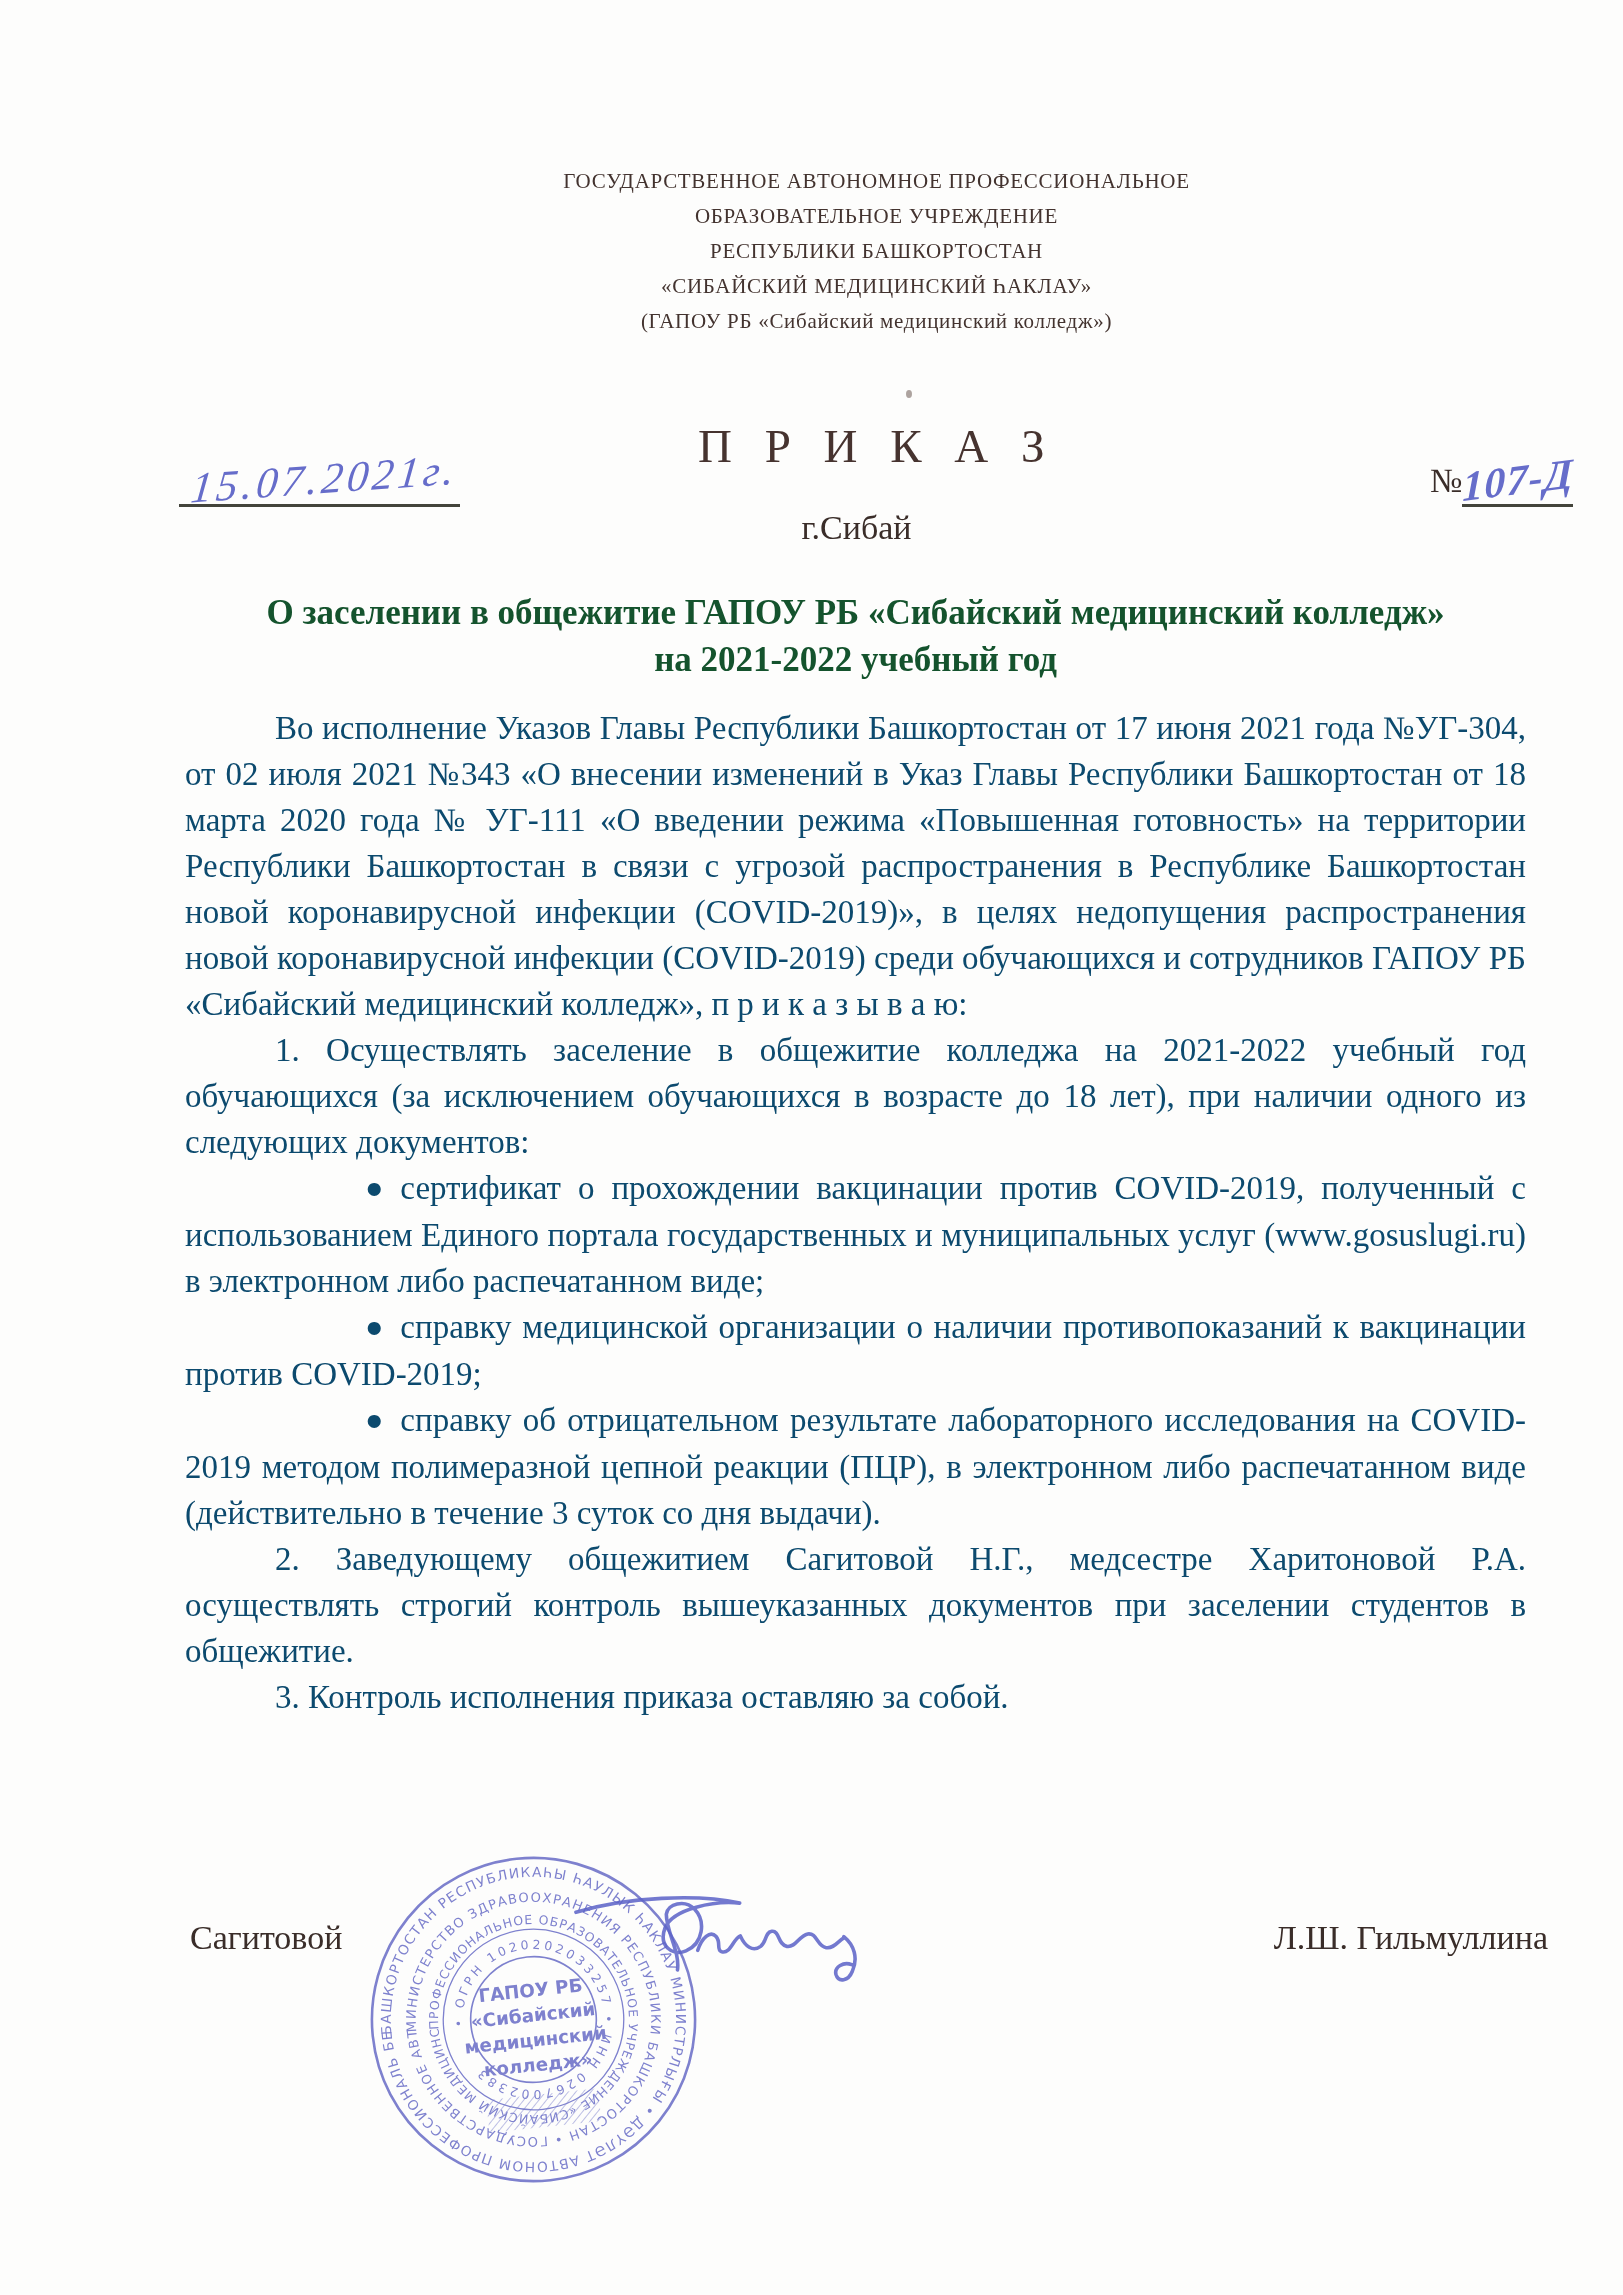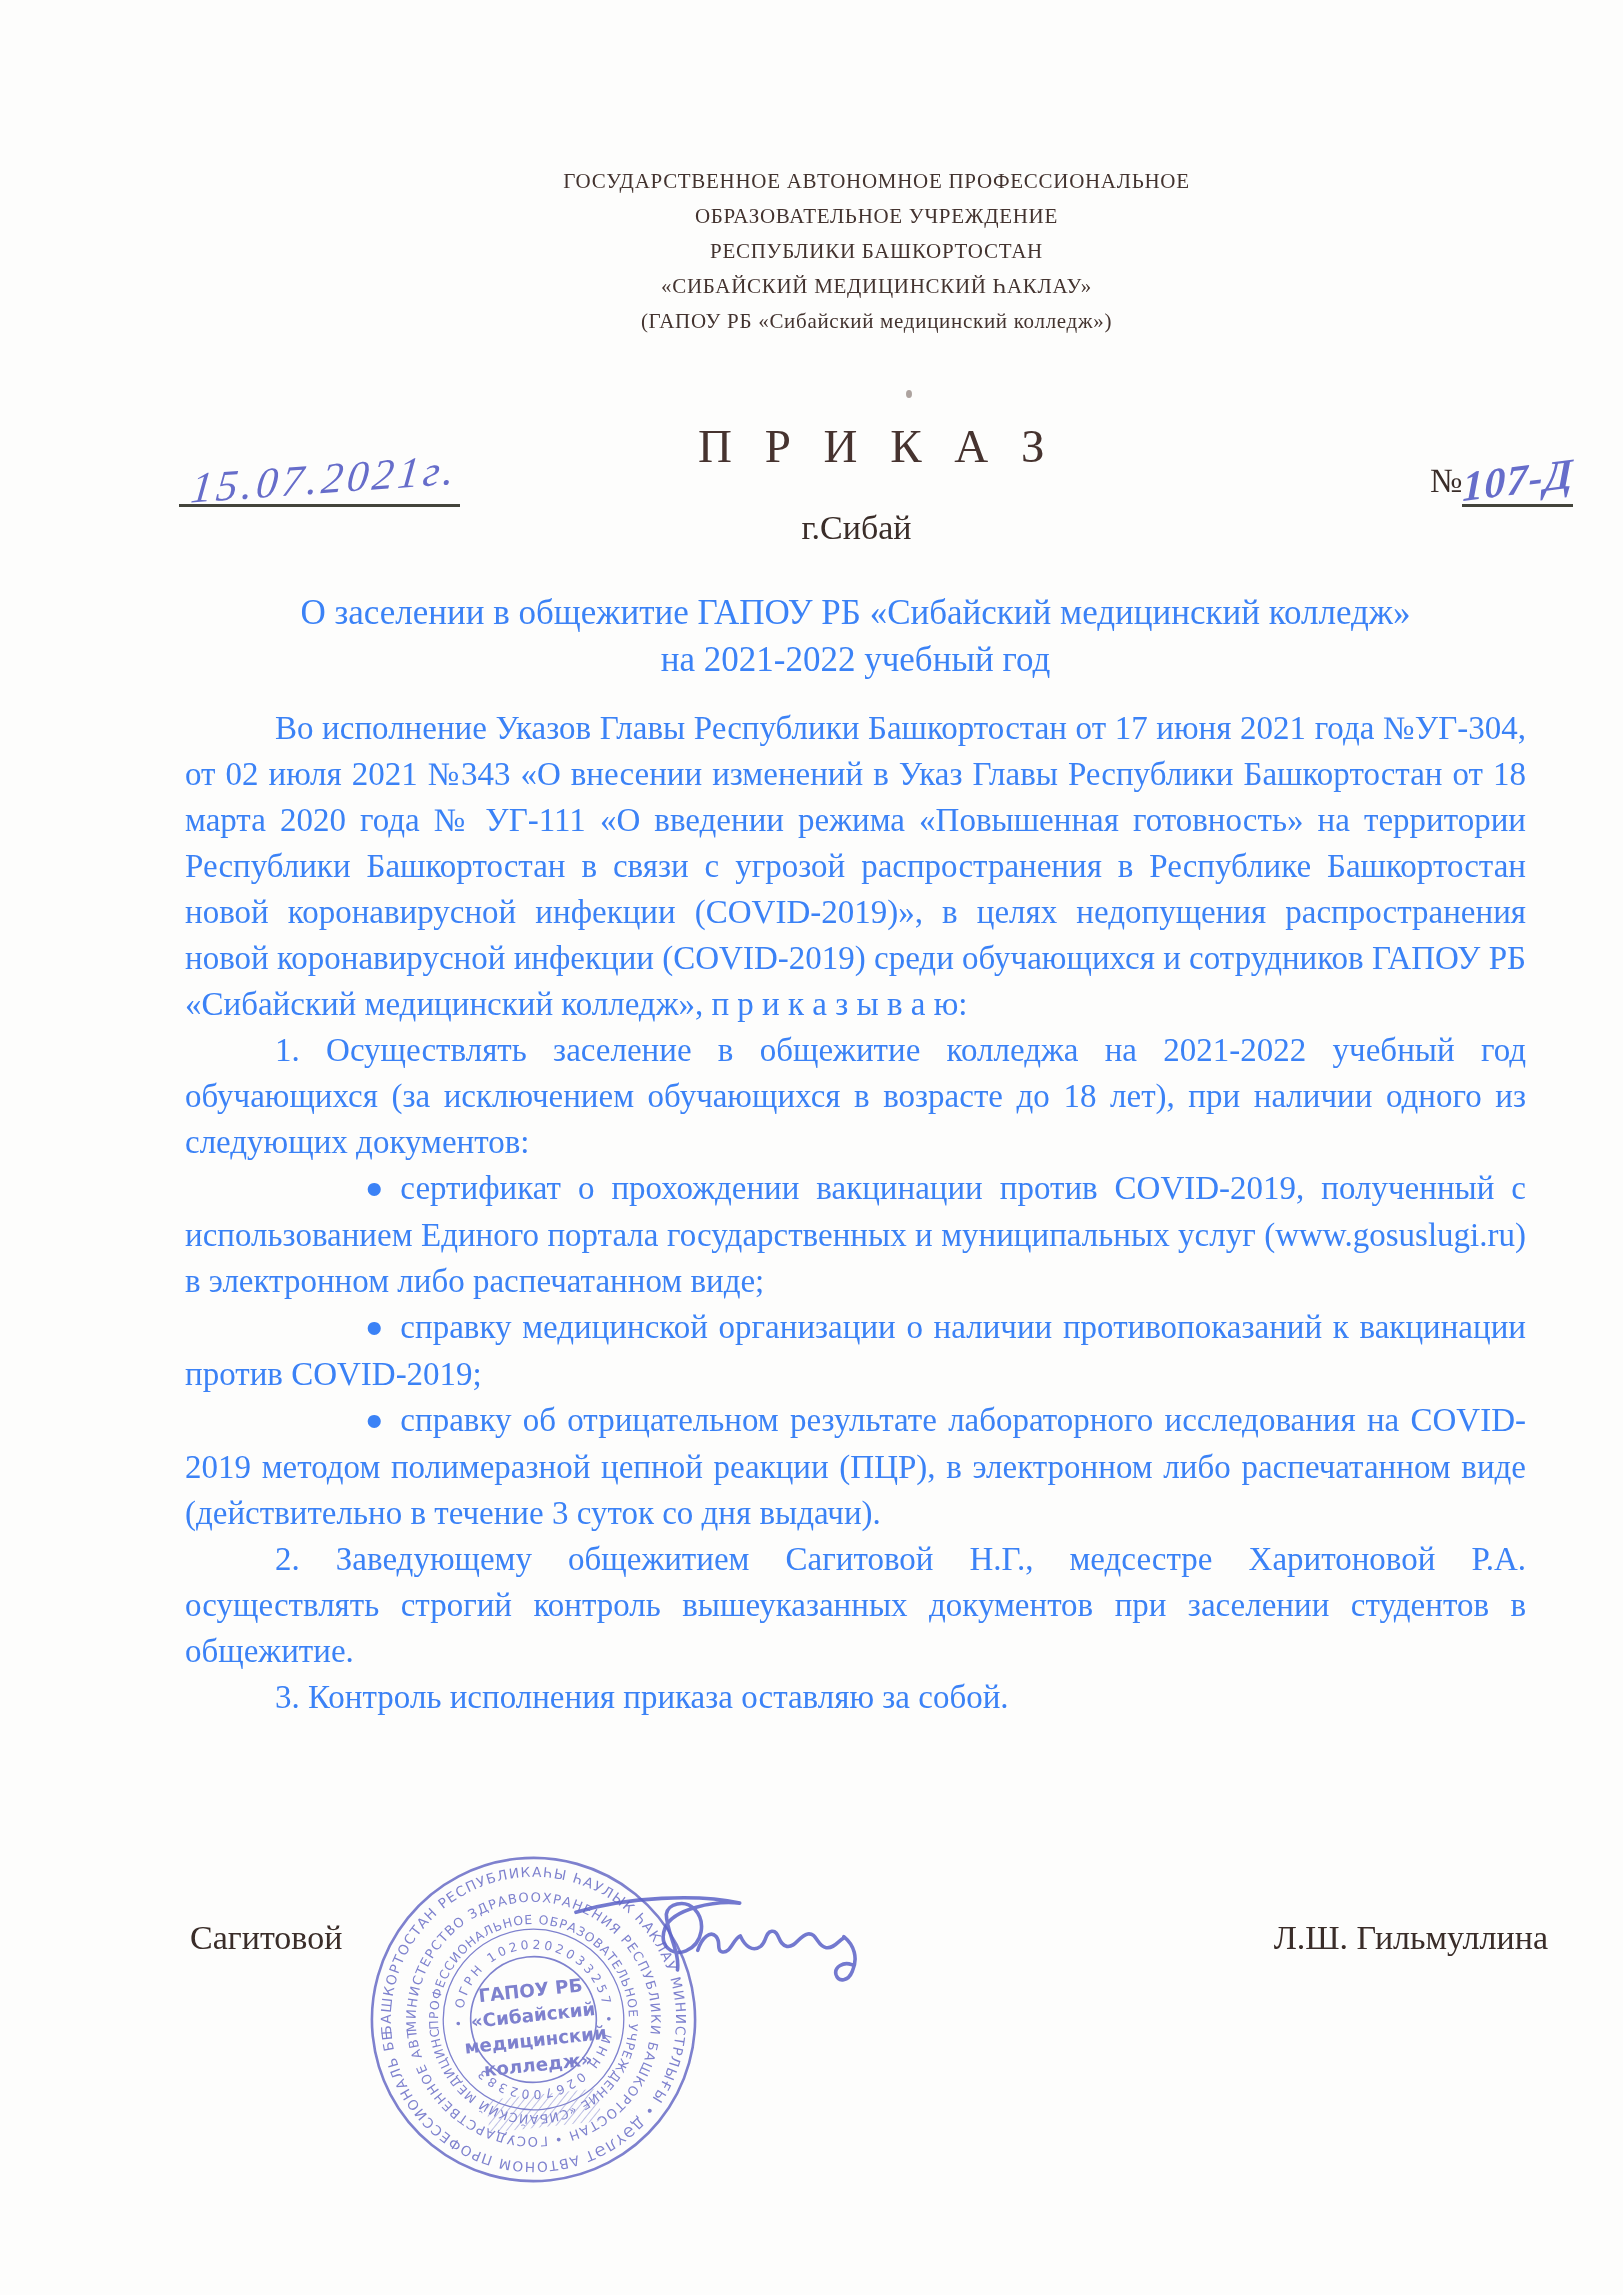--- a/index.html
+++ b/index.html
@@ -59,27 +59,27 @@
     white-space:nowrap;
   }
   
   .city{
     position:absolute;top:509px;left:222px;width:1269px;
     text-align:center;font-size:34px;color:#3a2d29;
   }
   
   .subject{
     position:absolute;top:589px;left:185px;width:1341px;
-    text-align:center;font-weight:400;font-size:35px;line-height:47px;
-    color:#3b82f6;
+    text-align:center;font-weight:700;font-size:35px;line-height:47px;
+    color:#14532d;
   }
   
   .body-text{
     position:absolute;top:705px;left:185px;width:1341px;
-    font-size:33px;line-height:46px;text-align:justify;color:#3b82f6;
+    font-size:33px;line-height:46px;text-align:justify;color:#0c4a6e;
   }
   .body-text p{margin:0;text-indent:90px;}
   .body-text .dot{
     font-size:0.92em;display:inline-block;margin-right:17px;
     transform:translateY(-1.3px);
   }
   
   .sig-row{
     position:absolute;top:1919px;left:190px;width:1358px;
     display:flex;justify-content:space-between;

